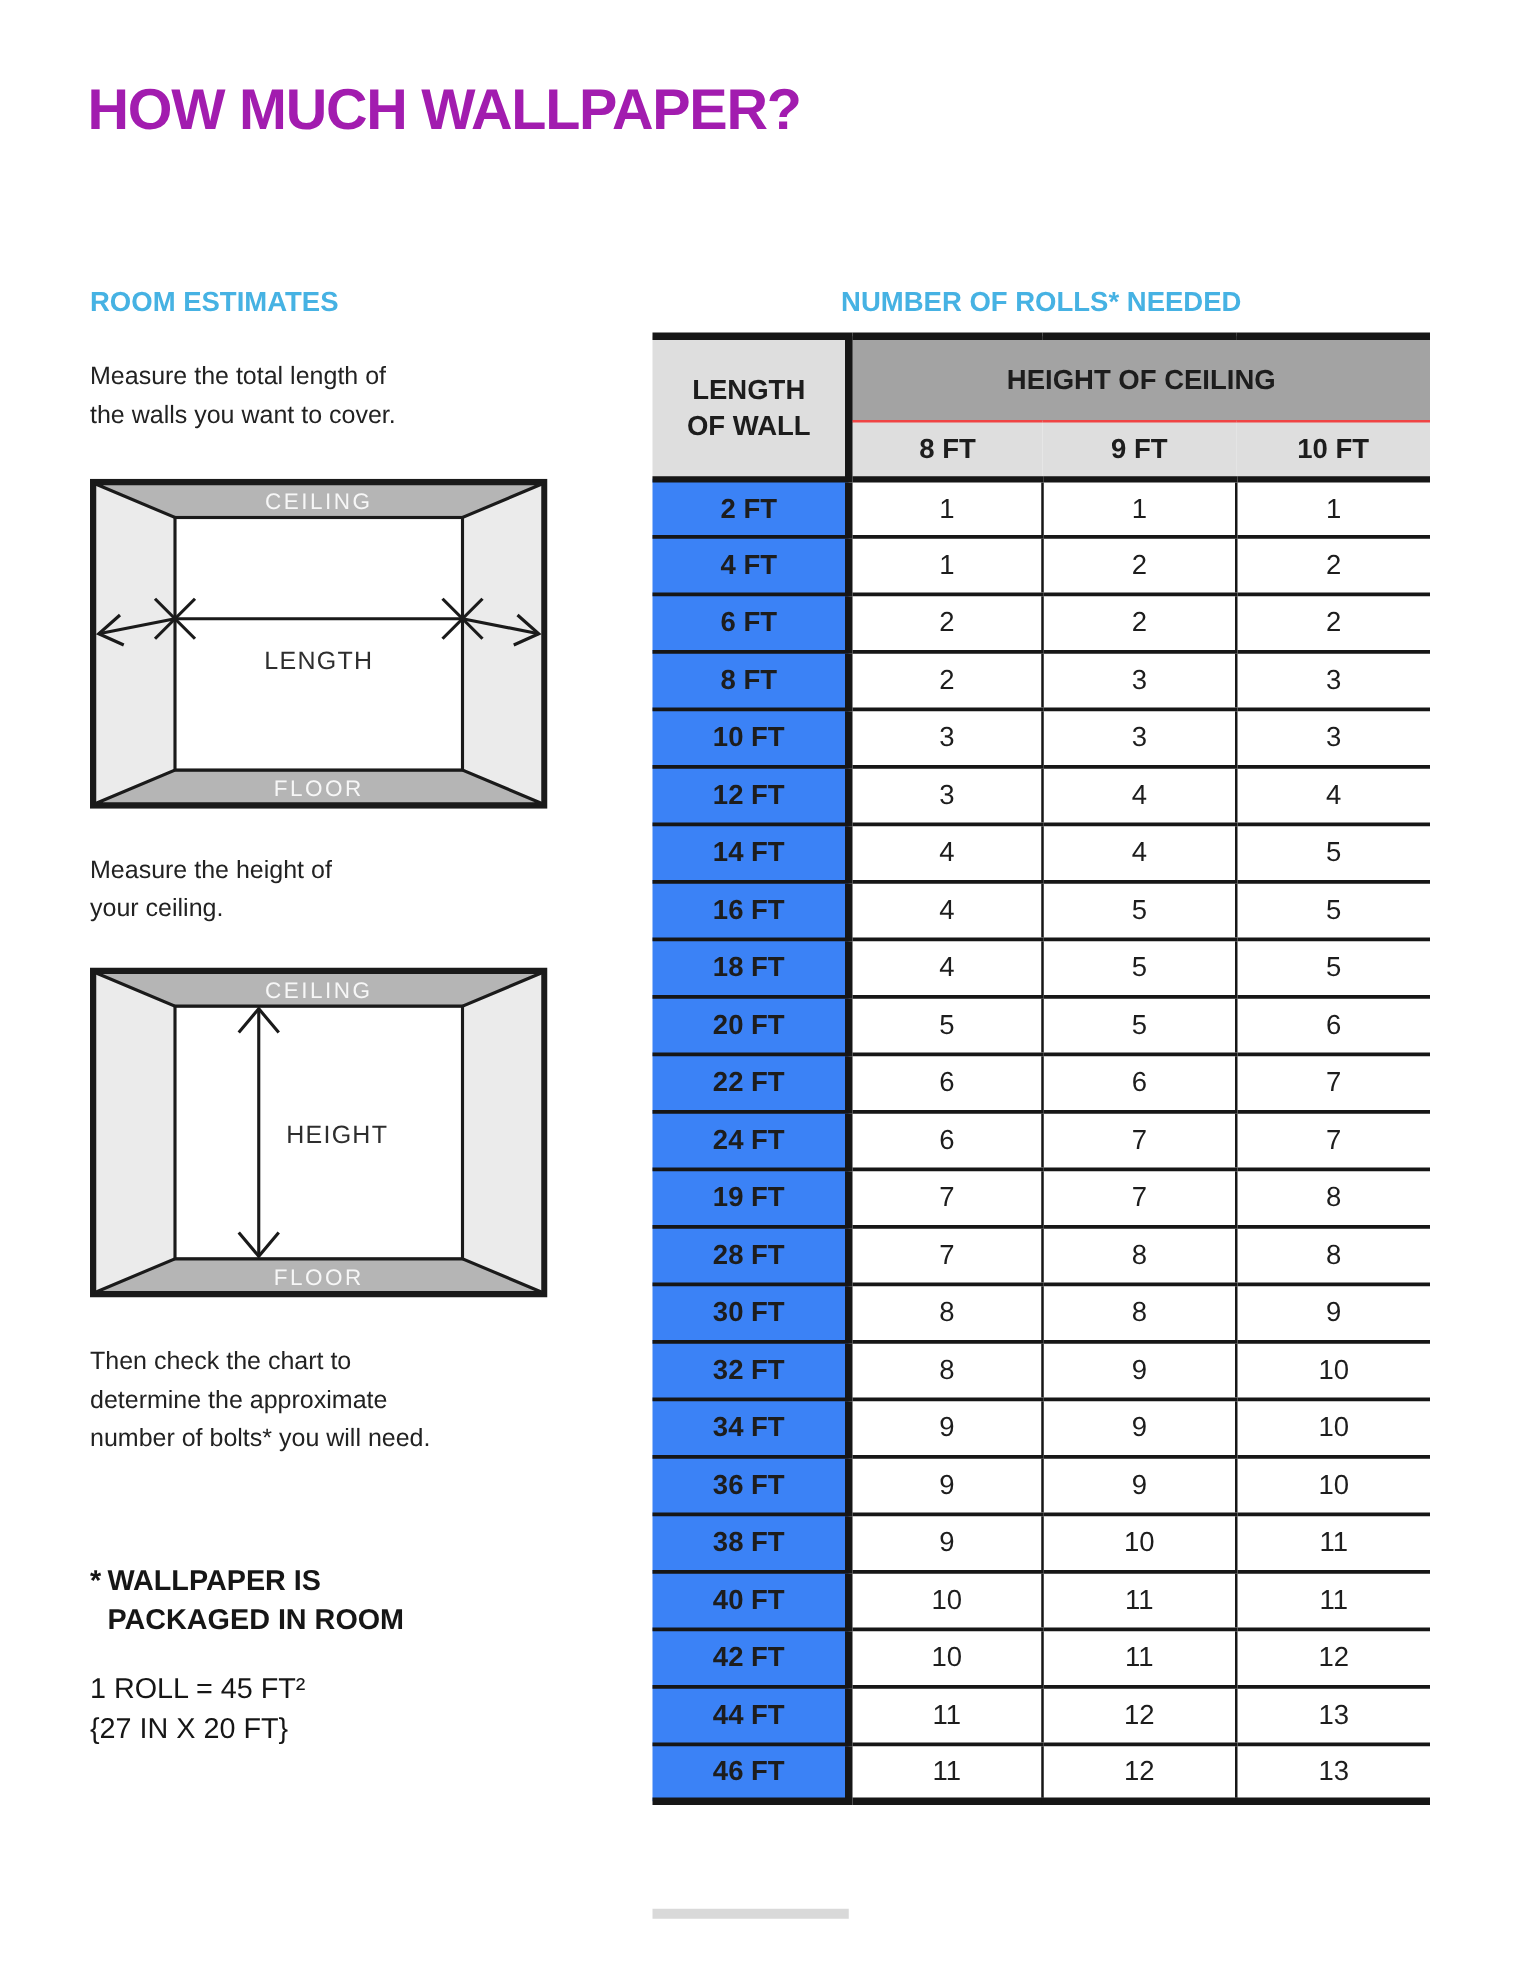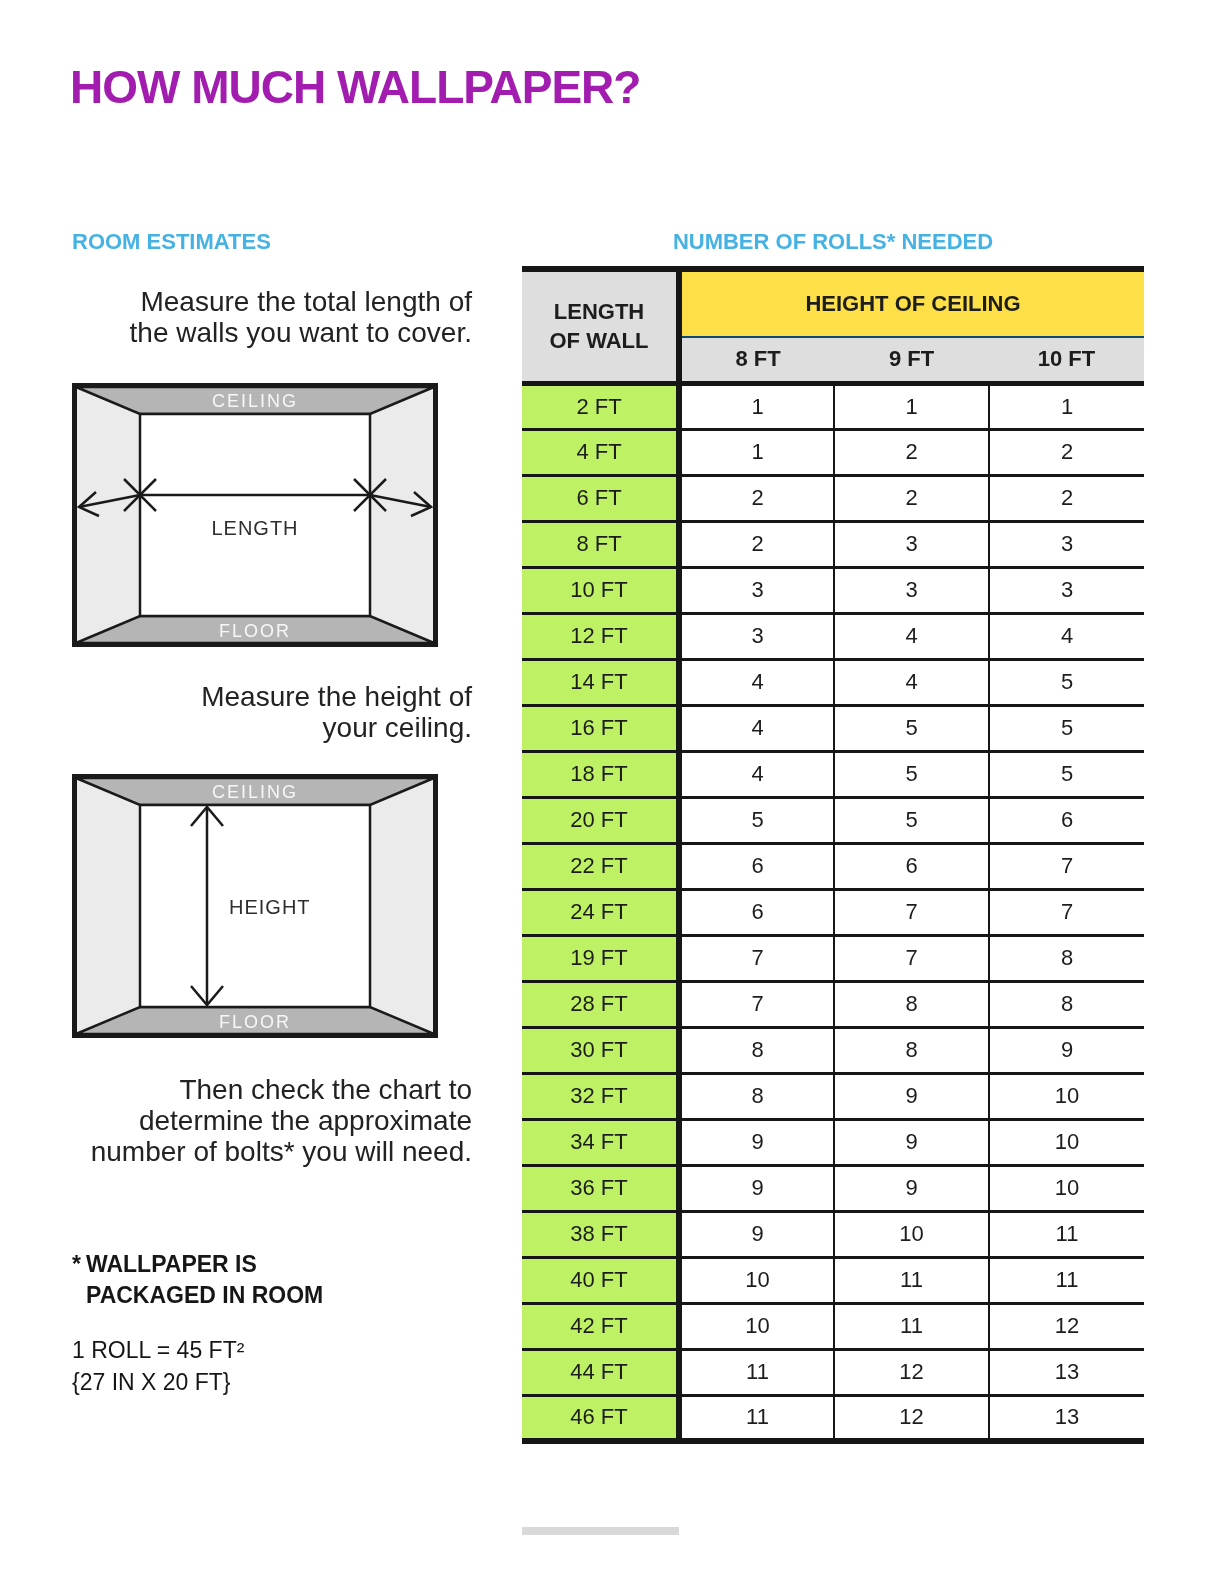--- a/index.html
+++ b/index.html
@@ -13,23 +13,22 @@
     color:#a21caf;
   }
   .section-heading {
     position:absolute; font-size:22px; font-weight:bold; color:#46b2e3; letter-spacing:0px;
   }
   #room-estimates-heading { left:72px; top:229px; }
   #rolls-heading { left:522px; top:229px; width:622px; text-align:center; }
 
   .instruction {
     position:absolute; left:72px; width:400px;
-    font-size:28px; line-height:31px; color:#222;
+    font-size:20px; line-height:31px; color:#222;
     white-space:pre-line;
-    text-align:right;
   }
   #step1 { top:286px; }
   #step2 { top:681px; }
   #step3 { top:1074px; }
 
   .diagram { position:absolute; left:72px; width:366px; height:264px; }
   #diagram-length { top:383px; }
   #diagram-height { top:774px; }
 
   .footnote {
@@ -57,32 +56,32 @@
 
   table.rolls th, table.rolls td {
     text-align:center; vertical-align:middle;
     font-size:22px; color:#1d1d1d;
   }
   th.corner {
     background:#dedede; border-right:6px solid #161616; border-bottom:5px solid #161616;
     font-size:23px; font-weight:bold; line-height:29px; white-space:pre-line;
   }
   th.group {
-    background:#fde047; height:68px;
+    background:#a3a3a3; height:68px;
     font-size:23px; font-weight:bold;
-    border-bottom:2px solid #0c4a6e;
+    border-bottom:2px solid #ef4444;
   }
   th.sub {
     background:#dedede; height:46px;
     font-size:22px; font-weight:bold;
     border-bottom:5px solid #161616;
   }
   tbody td { height:46px; border-top:3px solid #161616; background:#fff; }
   tbody td.rowlabel {
-    background:#bef264; font-weight:normal; border-right:6px solid #161616;
+    background:#3b82f6; font-weight:bold; border-right:6px solid #161616;
   }
   tbody td.val + td.val { border-left:2px solid #161616; }
 
   .table-foot-strip {
     position:absolute; left:522px; top:1527px; width:157px; height:8px; background:#d9d9d9;
   }
 
   
   .svg-walllabel { font-family:"Liberation Sans","DejaVu Sans",sans-serif; font-size:18px; fill:#f7f7f7; letter-spacing:2px; }
   .svg-dimlabel  { font-family:"Liberation Sans","DejaVu Sans",sans-serif; font-size:20px; fill:#2e2e2e; letter-spacing:1px; }

